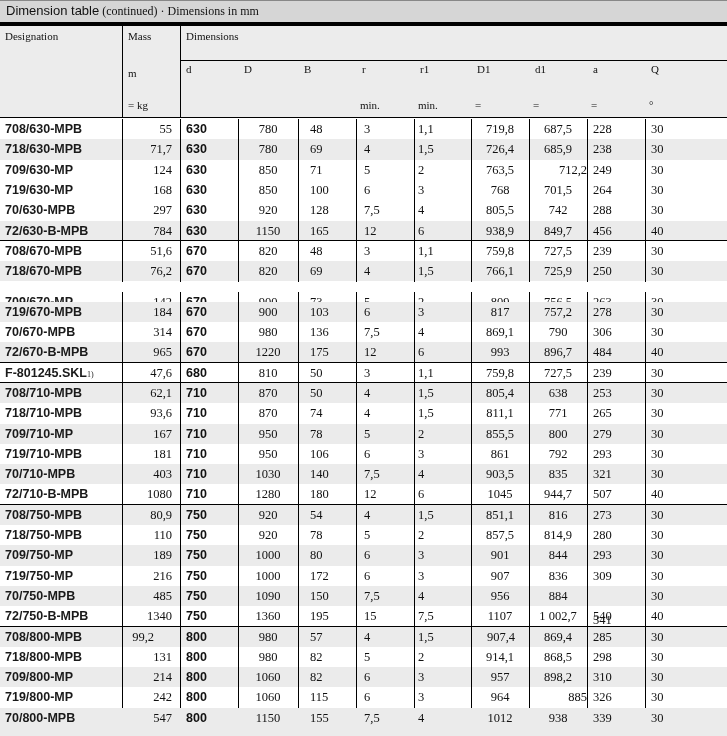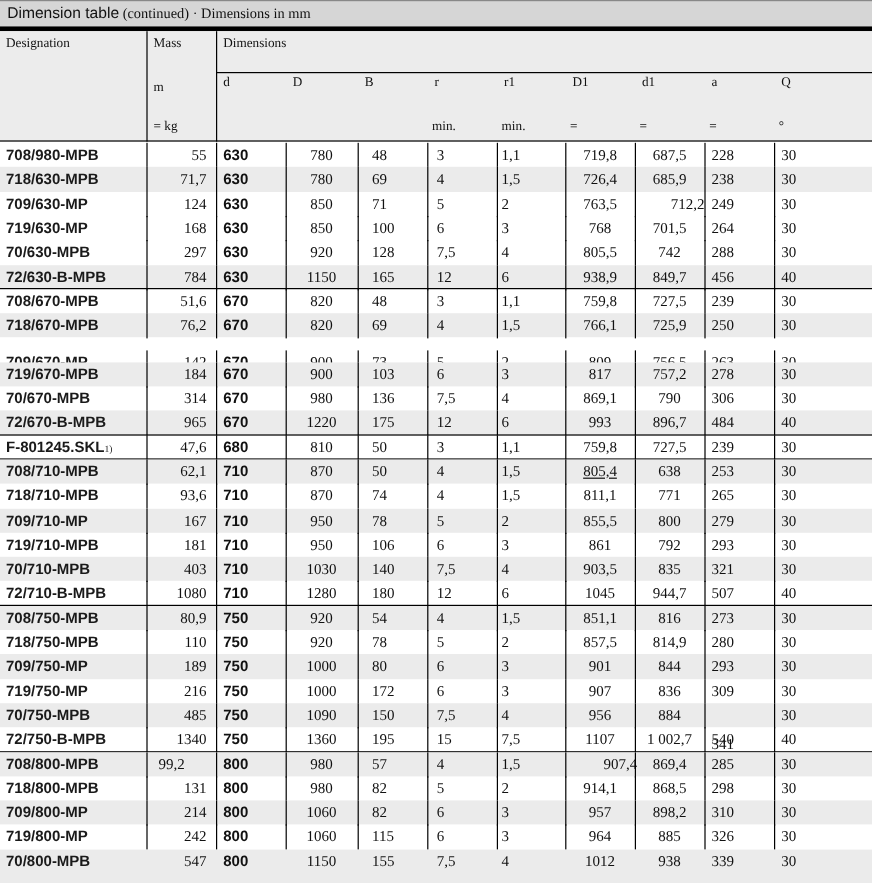--- a/index.html
+++ b/index.html
@@ -59,21 +59,21 @@
       <div class="hcell" style="left: 591px; top: 73px;">=</div>
       <div class="hcell" style="left: 651px; top: 37px;">Q</div>
       <div class="hcell" style="left: 649px; top: 73px;">°</div>
     </div>
   <div class="vline" style="left:122px; top:0; height:92px;"></div>
   <div class="vline" style="left:180px; top:0; height:92px;"></div>
 </div>
 
 <div class="rows" id="rows">
     <div class="row" style="top: 0px;">
-      <div class="cell des"><span>708/980-MPB</span></div>
+      <div class="cell des"><span>708/630-MPB</span></div>
       <div class="cell right" style="left: 122px; width: 50px;">55</div>
       <div class="cell bold" style="left: 186px;">630</div>
       <div class="cell center" style="left: 238px; width: 60px;">780</div>
       <div class="cell " style="left: 310px;">48</div>
       <div class="cell " style="left: 364px;">3</div>
       <div class="cell " style="left: 418px;">1,1</div>
       <div class="cell center" style="left: 471px; width: 58px;">719,8</div>
       <div class="cell center" style="left: 529px; width: 58px;">687,5</div>
       <div class="cell " style="left: 593px;">228</div>
       <div class="cell " style="left: 651px;">30</div>
@@ -368,21 +368,21 @@
     </div>
     <div class="sep" style="top: 263.4px;"></div>
     <div class="row shade" style="top: 263.9px;">
       <div class="cell des"><span>708/710-MPB</span></div>
       <div class="cell right" style="left: 122px; width: 50px;">62,1</div>
       <div class="cell bold" style="left: 186px;">710</div>
       <div class="cell center" style="left: 238px; width: 60px;">870</div>
       <div class="cell " style="left: 310px;">50</div>
       <div class="cell " style="left: 364px;">4</div>
       <div class="cell " style="left: 418px;">1,5</div>
-      <div class="cell center" style="left: 471px; width: 58px; text-decoration: underline;">805,4</div>
+      <div class="cell center" style="left: 471px; width: 58px;">805,4</div>
       <div class="cell center" style="left: 529px; width: 58px;">638</div>
       <div class="cell " style="left: 593px;">253</div>
       <div class="cell " style="left: 651px;">30</div>
       <div class="vline" style="left: 122px; top: 0px; height: 21px;"></div>
       <div class="vline" style="left: 180px; top: 0px; height: 21px;"></div>
       <div class="vline" style="left: 238px; top: 0px; height: 21px;"></div>
       <div class="vline" style="left: 298px; top: 0px; height: 21px;"></div>
       <div class="vline" style="left: 356px; top: 0px; height: 21px;"></div>
       <div class="vline" style="left: 414px; top: 0px; height: 21px;"></div>
       <div class="vline" style="left: 471px; top: 0px; height: 21px;"></div>
@@ -646,21 +646,21 @@
     </div>
     <div class="sep" style="top: 507px;"></div>
     <div class="row shade" style="top: 507.5px;">
       <div class="cell des"><span>708/800-MPB</span></div>
       <div class="cell right" style="left: 104px; width: 50px;">99,2</div>
       <div class="cell bold" style="left: 186px;">800</div>
       <div class="cell center" style="left: 238px; width: 60px;">980</div>
       <div class="cell " style="left: 310px;">57</div>
       <div class="cell " style="left: 364px;">4</div>
       <div class="cell " style="left: 418px;">1,5</div>
-      <div class="cell center" style="left: 488px; width: 58px;">907,4</div>
+      <div class="cell center" style="left: 472px; width: 58px;">907,4</div>
       <div class="cell center" style="left: 529px; width: 58px;">869,4</div>
       <div class="cell " style="left: 593px;">285</div>
       <div class="cell " style="left: 651px;">30</div>
       <div class="vline" style="left: 122px; top: 0px; height: 21px;"></div>
       <div class="vline" style="left: 180px; top: 0px; height: 21px;"></div>
       <div class="vline" style="left: 238px; top: 0px; height: 21px;"></div>
       <div class="vline" style="left: 298px; top: 0px; height: 21px;"></div>
       <div class="vline" style="left: 356px; top: 0px; height: 21px;"></div>
       <div class="vline" style="left: 414px; top: 0px; height: 21px;"></div>
       <div class="vline" style="left: 471px; top: 0px; height: 21px;"></div>
@@ -716,21 +716,21 @@
     </div>
     <div class="row" style="top: 568.4px;">
       <div class="cell des"><span>719/800-MP</span></div>
       <div class="cell right" style="left: 122px; width: 50px;">242</div>
       <div class="cell bold" style="left: 186px;">800</div>
       <div class="cell center" style="left: 238px; width: 60px;">1060</div>
       <div class="cell " style="left: 310px;">115</div>
       <div class="cell " style="left: 364px;">6</div>
       <div class="cell " style="left: 418px;">3</div>
       <div class="cell center" style="left: 471px; width: 58px;">964</div>
-      <div class="cell center" style="left: 529px; width: 58px;">885</div>
+      <div class="cell center" style="left: 529px; width: 58px; text-align: right;">885</div>
       <div class="cell " style="left: 593px;">326</div>
       <div class="cell " style="left: 651px;">30</div>
       <div class="vline" style="left: 122px; top: 0px; height: 21px;"></div>
       <div class="vline" style="left: 180px; top: 0px; height: 21px;"></div>
       <div class="vline" style="left: 238px; top: 0px; height: 21px;"></div>
       <div class="vline" style="left: 298px; top: 0px; height: 21px;"></div>
       <div class="vline" style="left: 356px; top: 0px; height: 21px;"></div>
       <div class="vline" style="left: 414px; top: 0px; height: 21px;"></div>
       <div class="vline" style="left: 471px; top: 0px; height: 21px;"></div>
       <div class="vline" style="left: 529px; top: 0px; height: 21px;"></div>

